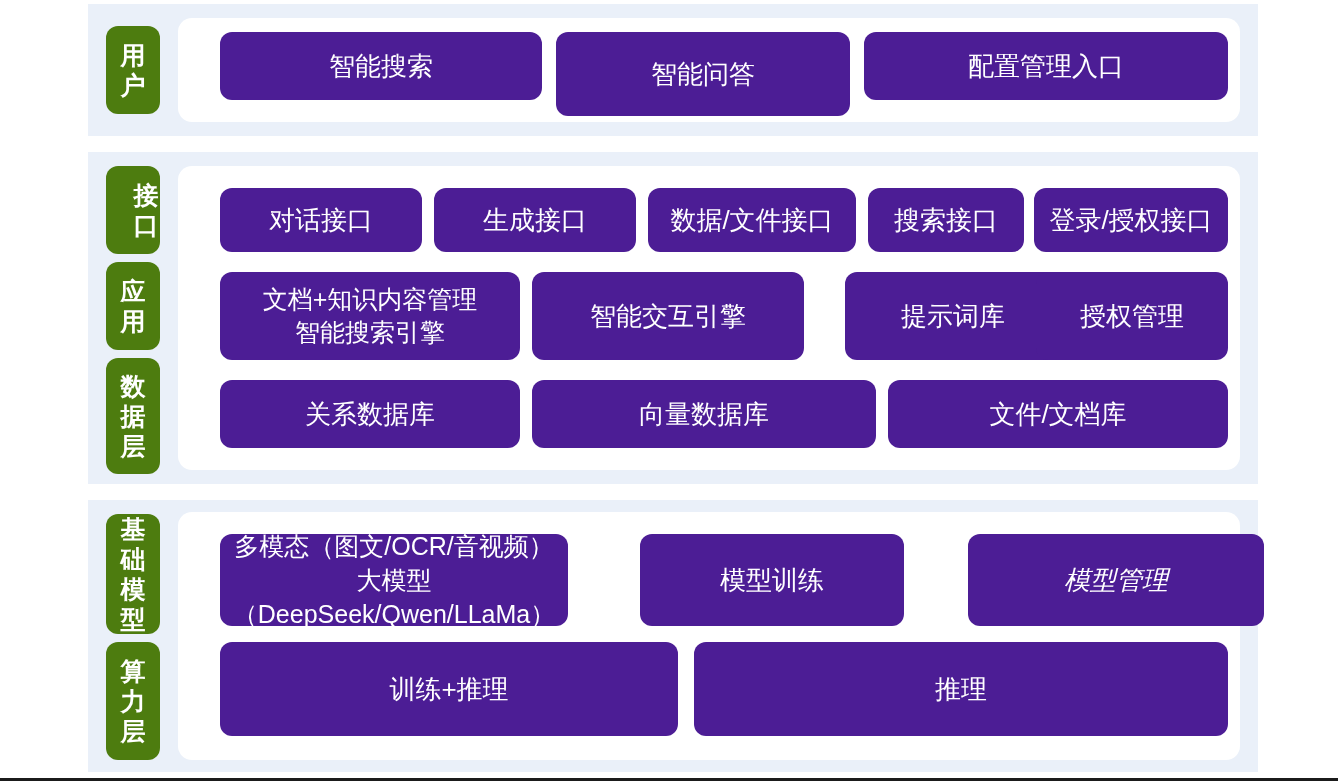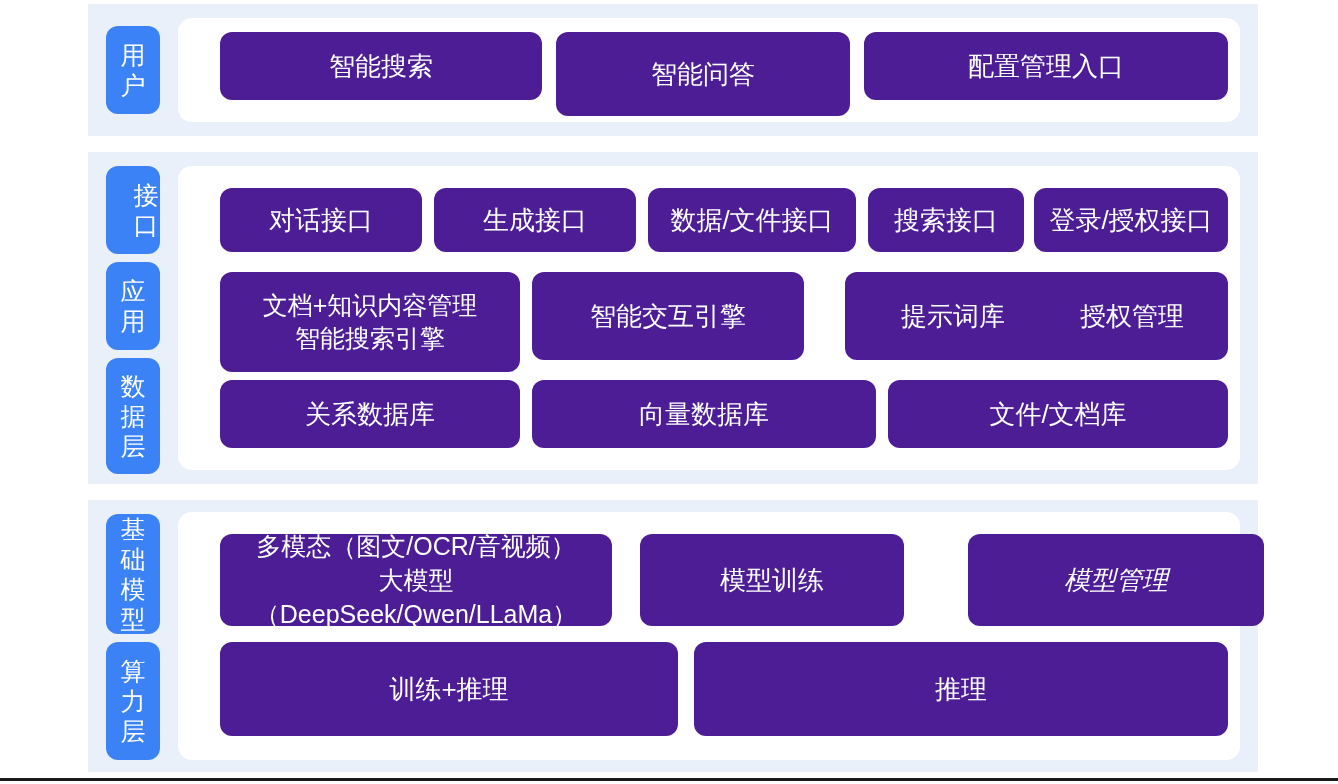--- a/index.html
+++ b/index.html
@@ -32,25 +32,25 @@
   }
   .section.s-user   { top: 4px;   height: 132px; }
   .section.s-mid    { top: 152px; height: 332px; }
   .section.s-base   { top: 500px; height: 272px; }
 
   
   .tab {
     position: absolute;
     left: 18px;
     width: 52px;
-    background: #3b82f6;
+    background: #4d7c0f;
     border-radius: 12px;
     color: #ffffff;
     font-size: 25px;
-    font-weight: normal;
+    font-weight: bold;
     line-height: 30px;
     display: flex;
     align-items: center;
     justify-content: center;
     text-align: center;
     box-sizing: border-box;
     letter-spacing: 0px;
   }
   .tab .tw {
     width: 27px;
@@ -131,42 +131,42 @@
   </div>
 
   <div class="panel" style="left:178px; top:166px; width:1062px; height:304px;"></div>
 
   <div class="box" style="left:220px; top:188px; width:202px; height:64px;">对话接口</div>
   <div class="box" style="left:434px; top:188px; width:202px; height:64px;">生成接口</div>
   <div class="box" style="left:648px; top:188px; width:208px; height:64px;">数据/文件接口</div>
   <div class="box" style="left:868px; top:188px; width:156px; height:64px;">搜索接口</div>
   <div class="box" style="left:1034px; top:188px; width:194px; height:64px;">登录/授权接口</div>
 
-  <div class="box two-line" style="left:220px; top:272px; width:300px; height:100px;">文档+知识内容管理
+  <div class="box two-line" style="left:220px; top:272px; width:300px; height:88px;">文档+知识内容管理
 智能搜索引擎</div>
   <div class="box" style="left:532px; top:272px; width:272px; height:88px;">智能交互引擎</div>
   <div class="box" style="left:812px; top:272px; width:216px; height:88px;margin-left:33px;">提示词库</div>
   <div class="box" style="left:1036px; top:272px; width:192px; height:88px;">授权管理</div>
 
   <div class="box" style="left:220px; top:380px; width:300px; height:68px;">关系数据库</div>
   <div class="box" style="left:532px; top:380px; width:344px; height:68px;">向量数据库</div>
   <div class="box" style="left:888px; top:380px; width:340px; height:68px;">文件/文档库</div>
 
   <div class="section s-base"></div>
 
   <div class="tab" style="left:106px; top:514px; width:54px; height:120px;">
     <span class="tw">基础模型</span>
   </div>
   <div class="tab" style="left:106px; top:642px; width:54px; height:118px;">
     <span class="tw">算力层</span>
   </div>
 
   <div class="panel" style="left:178px; top:512px; width:1062px; height:248px;"></div>
 
-  <div class="box mm" style="left:220px; top:534px; width:392px; height:92px;text-align:center;">多模态（图文/OCR/音视频）
+  <div class="box mm" style="left:220px; top:534px; width:348px; height:92px;text-align:center;">多模态（图文/OCR/音视频）
 大模型（DeepSeek/Qwen/LLaMa）</div>
   <div class="box" style="left:640px; top:534px; width:264px; height:92px;">模型训练</div>
   <div class="box" style="left:968px; top:534px; width:296px; height:92px;font-style:italic;">模型管理</div>
 
   <div class="box" style="left:220px; top:642px; width:458px; height:94px;">训练+推理</div>
   <div class="box" style="left:694px; top:642px; width:534px; height:94px;">推理</div>
 
   <div class="bottom-rule"></div>
 
 </div>

